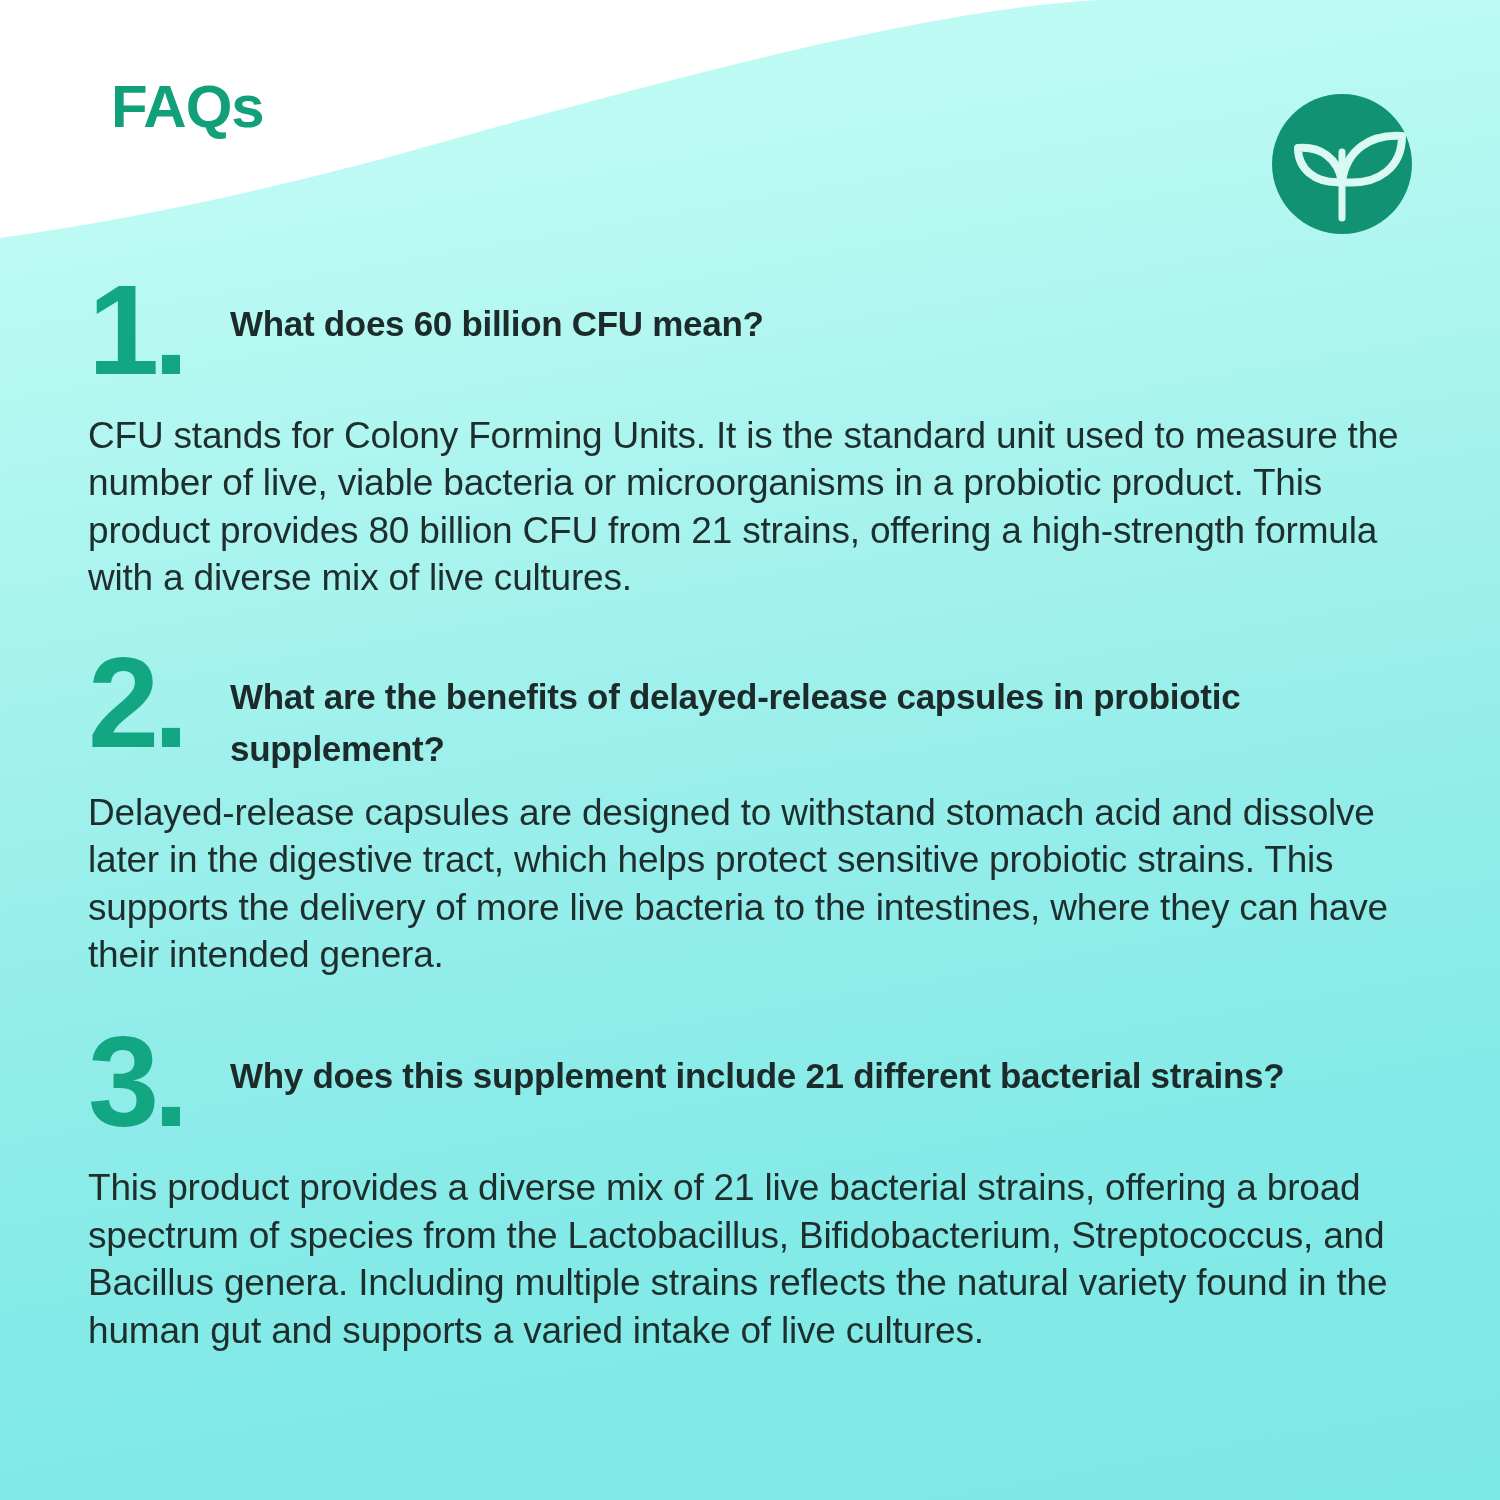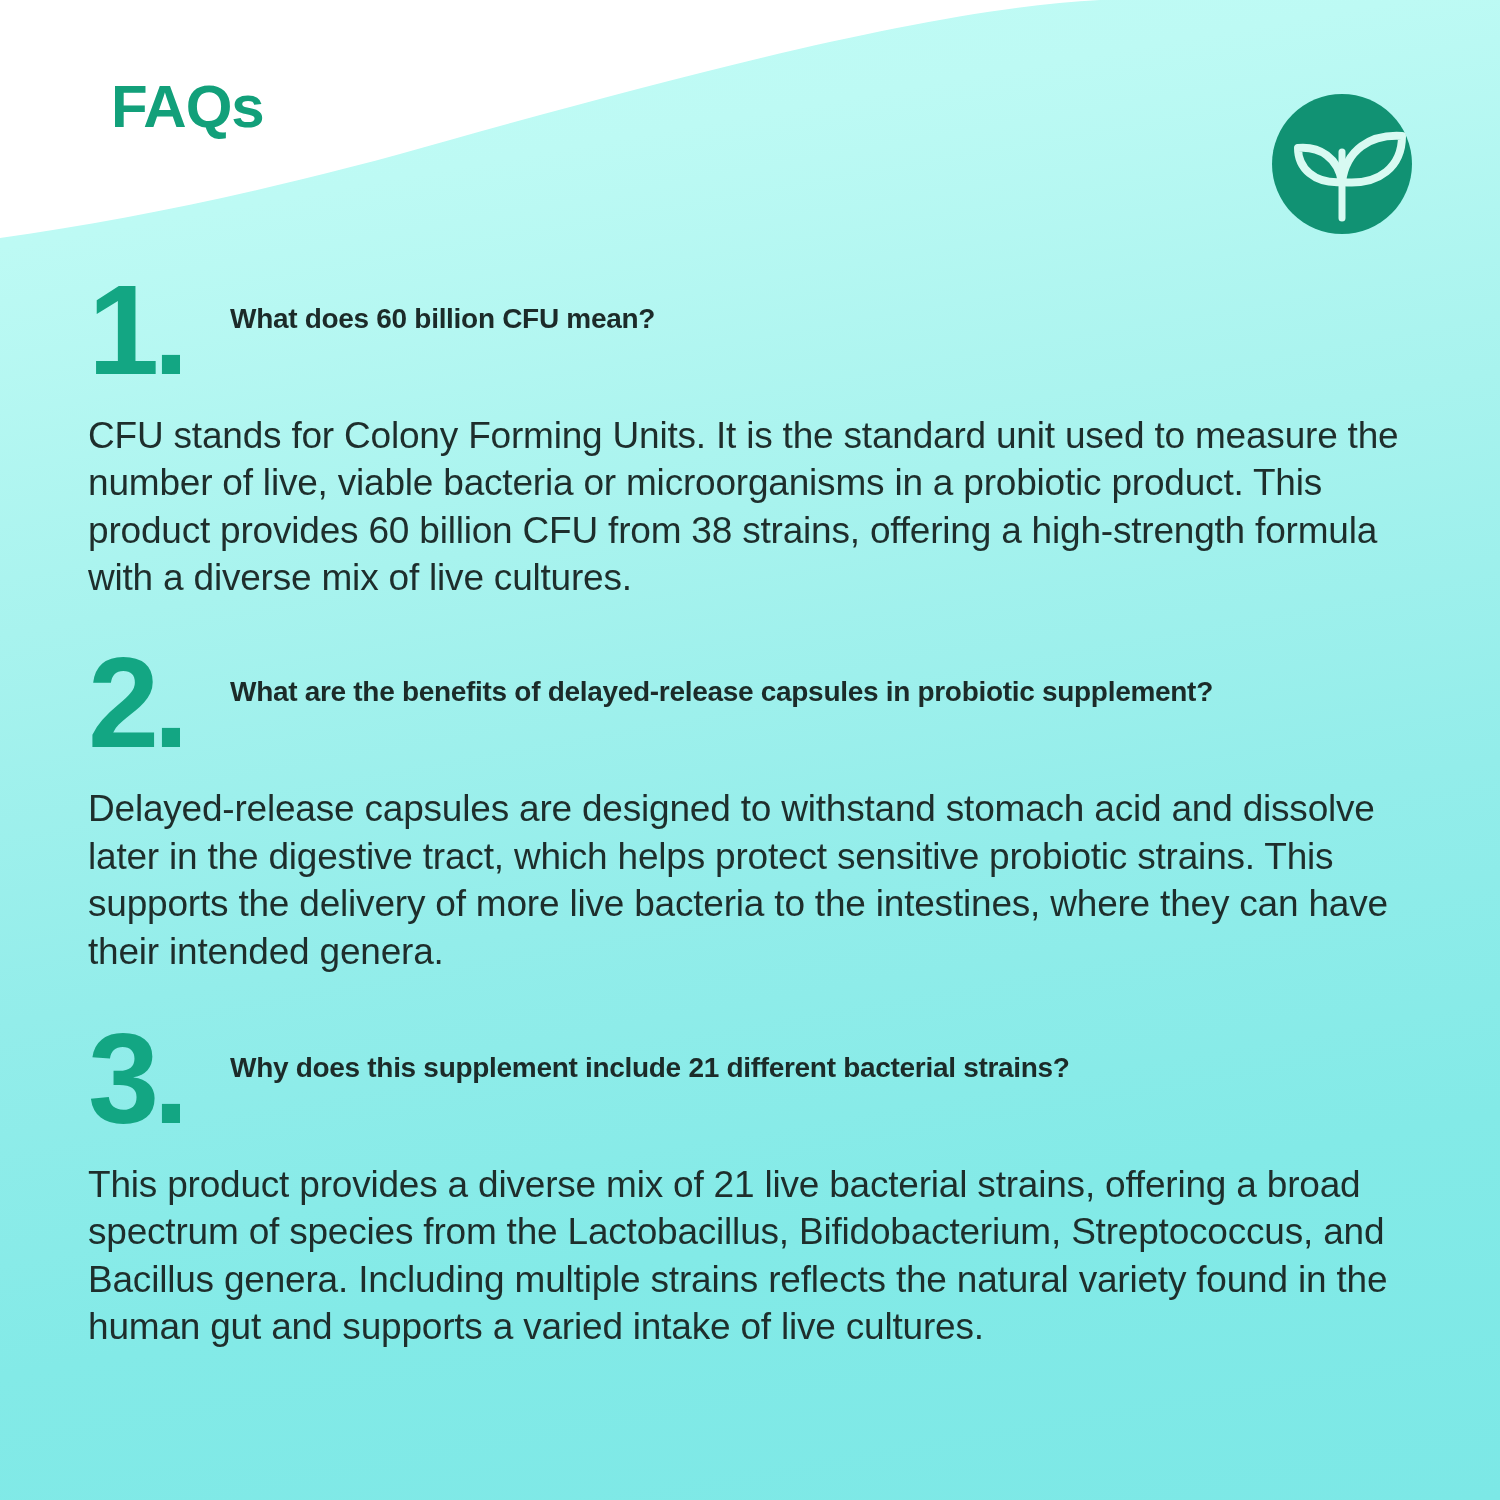--- a/index.html
+++ b/index.html
@@ -86,21 +86,21 @@
     font-size: 128px;
     font-weight: 700;
     color: #13A683;
     line-height: 1;
     letter-spacing: -6px;
     font-family: "Liberation Sans", sans-serif;
   }
 
   .faq-question {
     margin-left: 142px;
-    font-size: 28px;
+    font-size: 35px;
     font-weight: 700;
     color: #1C2B29;
     line-height: 1.48;
     letter-spacing: -0.3px;
     padding-top: 18px;
     max-width: 1150px;
   }
 
   .faq-answer {
     margin-top: 14px;
@@ -142,21 +142,21 @@
     </svg>
   </div>
 
   <div class="faq-list">
 
     <div class="faq-item item-1">
       <div class="faq-head">
         <div class="faq-number">1.</div>
         <div class="faq-question">What does 60 billion CFU mean?</div>
       </div>
-      <div class="faq-answer">CFU stands for Colony Forming Units. It is the standard unit used to measure the number of live, viable bacteria or microorganisms in a probiotic product. This product provides 60 billion CFU from 38 strains, offering a high-strength formula with a diverse mix of live cultures.</div>
+      <div class="faq-answer">CFU stands for Colony Forming Units. It is the standard unit used to measure the number of live, viable bacteria or microorganisms in a probiotic product. This product provides 80 billion CFU from 21 strains, offering a high-strength formula with a diverse mix of live cultures.</div>
     </div>
 
     <div class="faq-item item-2">
       <div class="faq-head">
         <div class="faq-number">2.</div>
         <div class="faq-question">What are the benefits of delayed-release capsules in probiotic supplement?</div>
       </div>
       <div class="faq-answer">Delayed-release capsules are designed to withstand stomach acid and dissolve later in the digestive tract, which helps protect sensitive probiotic strains. This supports the delivery of more live bacteria to the intestines, where they can have their intended genera.</div>
     </div>
 

